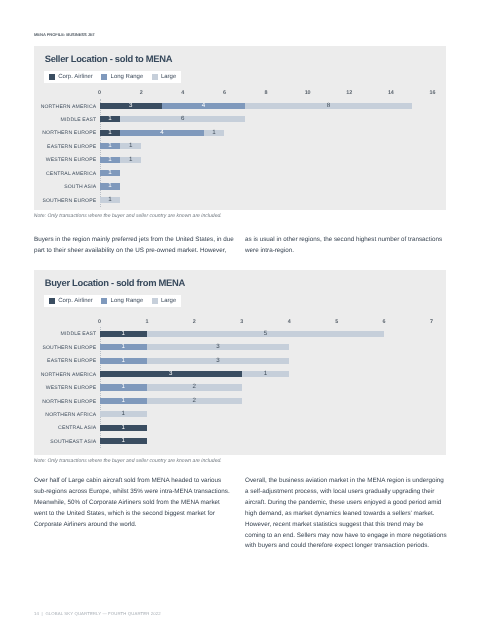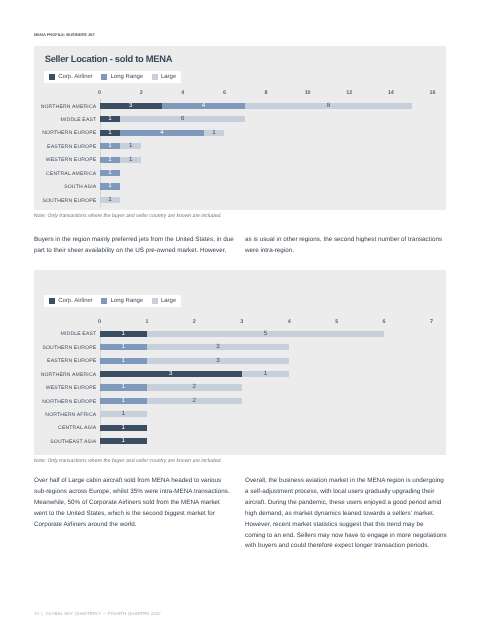--- a/index.html
+++ b/index.html
@@ -152,20 +152,21 @@
       <div class="seg" style="width: 20.8125px; background: rgb(127, 153, 188);">
         <span style="color: rgb(255, 255, 255);">1</span>
       </div>
     </div>
     <div class="cat" style="right: 383.7px; top: 200.51px;">SOUTHERN EUROPE</div>
     <div class="bar" style="left: 99.5px; top: 196.81px; height: 6.2px; width: 20.8125px;">
       <div class="seg" style="width: 20.8125px; background: rgb(198, 207, 218);">
         <span style="color: rgb(63, 76, 89);">1</span>
       </div>
     </div>
+    <div class="ptitle" style="left: 44.7px; top: 277px;">Buyer Location - sold from MENA</div>
     <div class="legend" style="left: 43.8px; top: 295px; height: 12px;">
       <div class="li" style="margin-right: 8.5px;">
         <span class="sw" style="background: rgb(58, 77, 97);"></span>
         <span class="lb">Corp. Airliner</span>
       </div>
       <div class="li" style="margin-right: 8.5px;">
         <span class="sw" style="background: rgb(127, 153, 188);"></span>
         <span class="lb">Long Range</span>
       </div>
       <div class="li" style="margin-right: 0px;">

